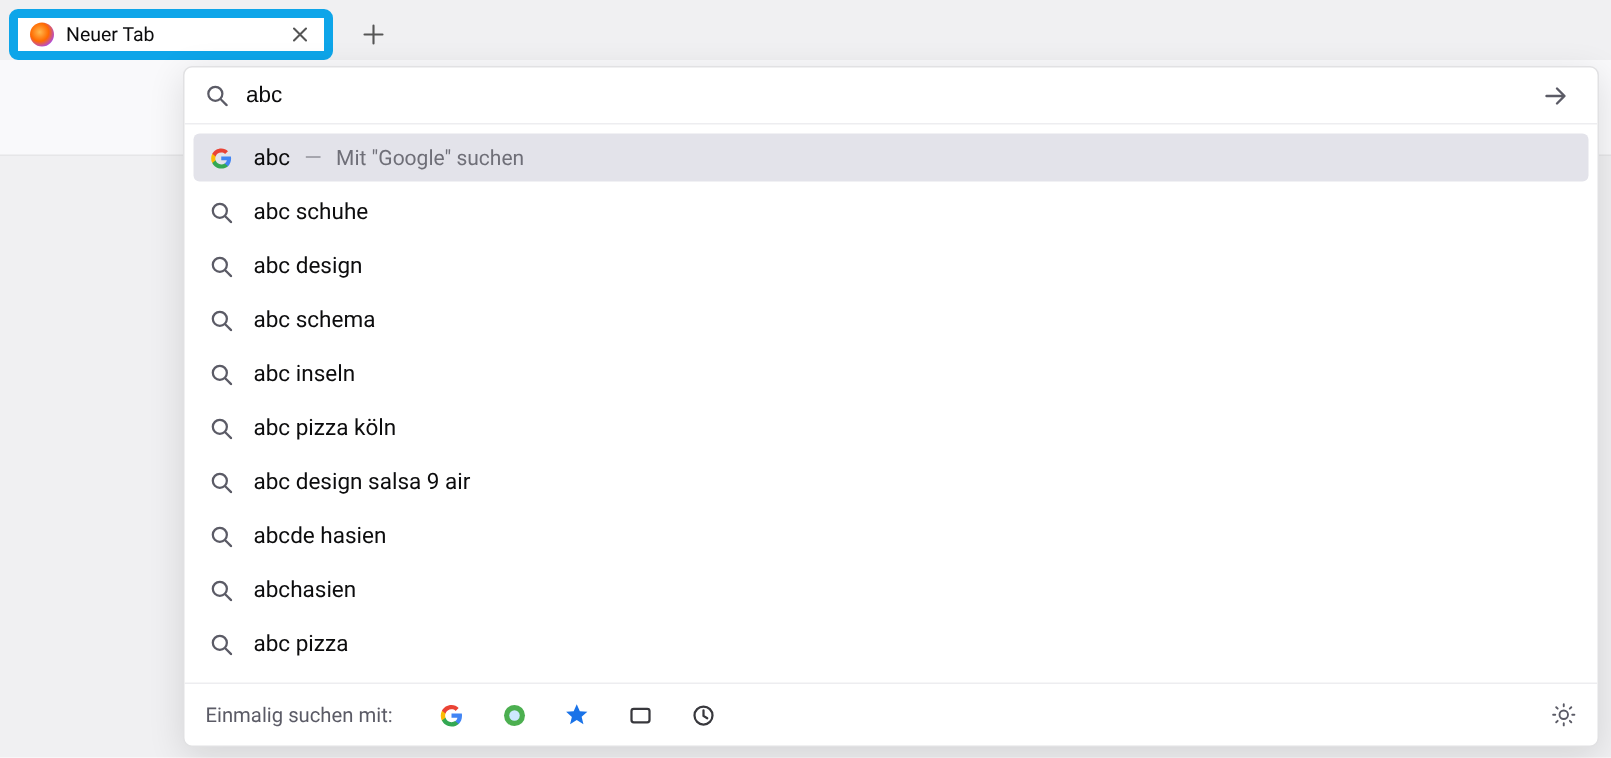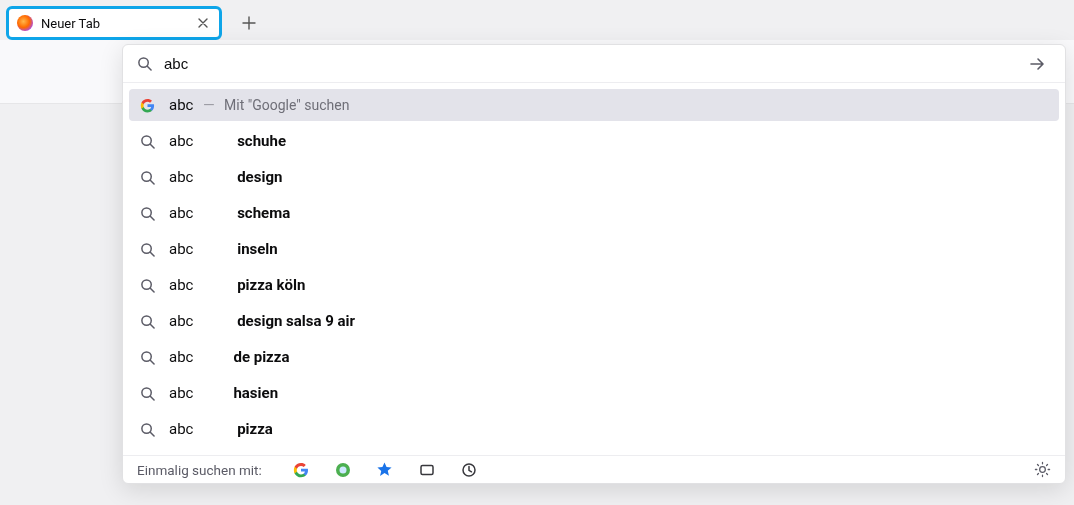--- a/index.html
+++ b/index.html
@@ -16,21 +16,21 @@
     height: 40px;
     display: flex;
     align-items: flex-end;
     padding: 4px 6px 0 6px;
     background: #f0f0f2;
   }
   .tab {
     height: 34px;
     min-width: 216px;
     background: #fff;
-    border: 3px solid #0ea5e9;
+    border: 6px solid #0ea5e9;
     border-radius: 6px;
     display: flex;
     align-items: center;
     padding: 0 8px;
     gap: 8px;
     font-size: 13px;
     color: #0c0c0d;
   }
   .tab .fflogo {
     width: 16px; height: 16px;
@@ -103,25 +103,25 @@
     align-items:center;
     padding: 0 10px;
     gap: 14px;
     cursor:pointer;
     font-size: 15px;
     color:#0c0c0d;
     margin-bottom: 4px;
   }
   .sugg.selected { background: #e3e3ea; }
   .sugg .icon { width:16px; height:16px; flex:none; display:flex; align-items:center; justify-content:center; color:#5b5b66;}
-  .sugg .text b { font-weight:700;margin-left:40px; }
+  .sugg .text b { font-weight:400; }
   .sugg .hint { color:#6f6f78; font-size:14px; }
   .sugg .dash { color:#9b9ba3; margin: 0 2px; }
   .footer {
-    height: 28px;
+    height: 42px;
     border-top: 1px solid #ededf0;
     display:flex;
     align-items:center;
     padding: 0 14px;
     gap: 30px;
     font-size: 13.5px;
     color:#5b5b66;
   }
   .footer .engines { display:flex; gap:24px; align-items:center; }
   .footer .eng { width:18px; height:18px; display:flex; align-items:center; justify-content:center; cursor:pointer; }
@@ -238,21 +238,21 @@
           </span>
           <span class="text"><span>abc </span><b>design salsa 9 air</b></span>
         </div>
         <div class="sugg">
           <span class="icon">
             <svg width="15" height="15" viewBox="0 0 16 16">
               <circle cx="7" cy="7" r="5" fill="none" stroke="currentColor" stroke-width="1.6"></circle>
               <line x1="11" y1="11" x2="15" y2="15" stroke="currentColor" stroke-width="1.6" stroke-linecap="round"></line>
             </svg>
           </span>
-          <span class="text"><span>abc</span><b>de pizza</b></span>
+          <span class="text"><span>abc</span><b>de hasien</b></span>
         </div>
         <div class="sugg">
           <span class="icon">
             <svg width="15" height="15" viewBox="0 0 16 16">
               <circle cx="7" cy="7" r="5" fill="none" stroke="currentColor" stroke-width="1.6"></circle>
               <line x1="11" y1="11" x2="15" y2="15" stroke="currentColor" stroke-width="1.6" stroke-linecap="round"></line>
             </svg>
           </span>
           <span class="text"><span>abc</span><b>hasien</b></span>
         </div>

